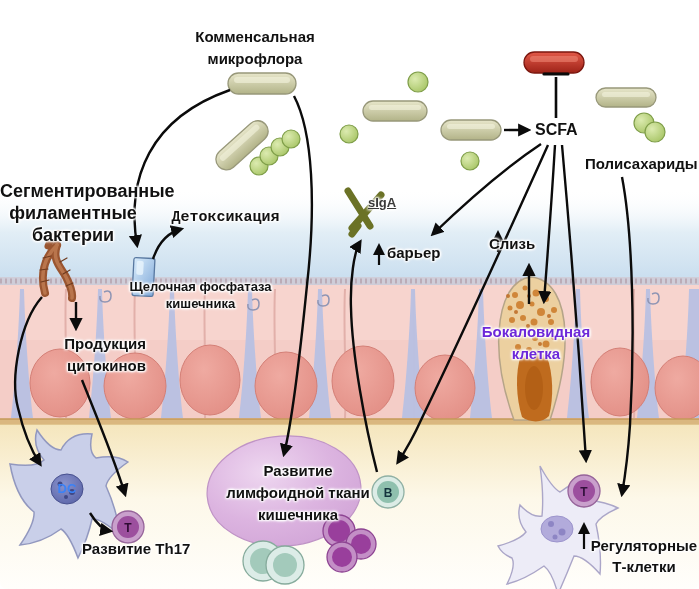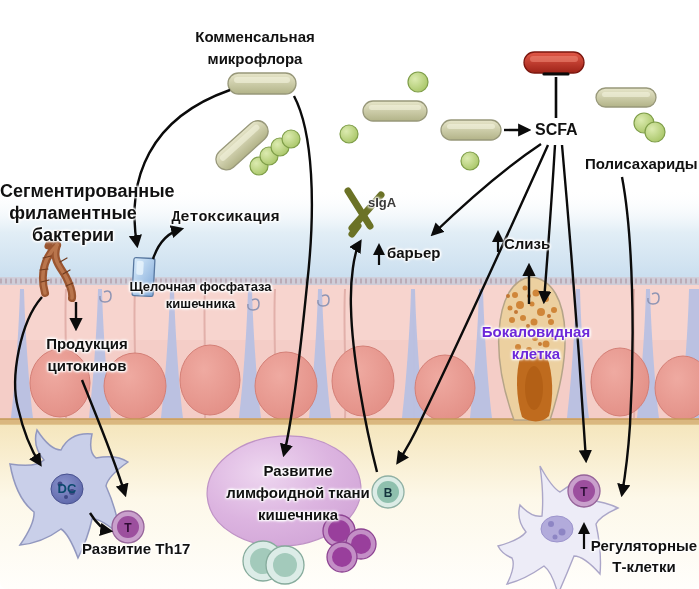--- a/index.html
+++ b/index.html
@@ -330,51 +330,51 @@
   <div>Детоксикация</div>
 </div>
 
 <div class="lbl ctr f13" style="left:118px;top:278px;width:165px;">
   <div>Щелочная фосфатаза</div>
   <div>кишечника</div>
 </div>
 
 <div class="lbl f16" style="left:535px;top:119px;">SCFA</div>
 
-<div class="lbl f13" style="left:368px;top:194px;color:#3a3a3a;">sIgA</div>
+<div class="lbl f13" style="left:368px;top:194px;color:#3a3a3a;text-decoration:underline;">sIgA</div>
 
 <div class="lbl f15" style="left:387px;top:242px;width:125px;">
   <div>барьер</div>
 </div>
 
-<div class="lbl f15" style="left:504px;top:233px;text-align:right;">Слизь</div>
+<div class="lbl f15" style="left:489px;top:233px;text-align:right;">Слизь</div>
 
 <div class="lbl f15" style="left:585px;top:153px;">Полисахариды</div>
 
 <div class="lbl ctr f15" style="left:468px;top:321px;width:136px;color:#6d28d9;">
   <div>Бокаловидная</div>
   <div>клетка</div>
 </div>
 
-<div class="lbl ctr f15" style="left:28px;top:333px;width:118px;">
+<div class="lbl ctr f15" style="left:28px;top:333px;width:118px;text-align:right;">
   <div>Продукция</div>
   <div>цитокинов</div>
 </div>
 
 <div class="lbl ctr f15" style="left:216px;top:460px;width:164px;">
   <div>Развитие</div>
   <div>лимфоидной ткани</div>
   <div>кишечника</div>
 </div>
 
 <div class="lbl f15" style="left:82px;top:538px;">Развитие Th17</div>
 
 <div class="lbl ctr f15" style="left:590px;top:519px;width:108px;line-height:21px;margin-top:16px;">
   <div>Регуляторные</div>
   <div>Т-клетки</div>
 </div>
 
-<div class="lbl cell-letter ctr" style="left:53px;top:482px;width:28px;font-size:13px;color:#0c4a6e;">DC</div>
+<div class="lbl cell-letter ctr" style="left:53px;top:482px;width:28px;font-size:13px;color:#3b82f6;">DC</div>
 <div class="lbl cell-letter ctr" style="left:118px;top:521px;width:20px;font-size:12px;color:#2e0b33;">T</div>
 <div class="lbl cell-letter ctr" style="left:378px;top:486px;width:20px;font-size:12px;color:#14333d;">B</div>
 <div class="lbl cell-letter ctr" style="left:574px;top:485px;width:20px;font-size:12px;color:#30103a;">T</div>
 
 </div>
 
 </body></html>

